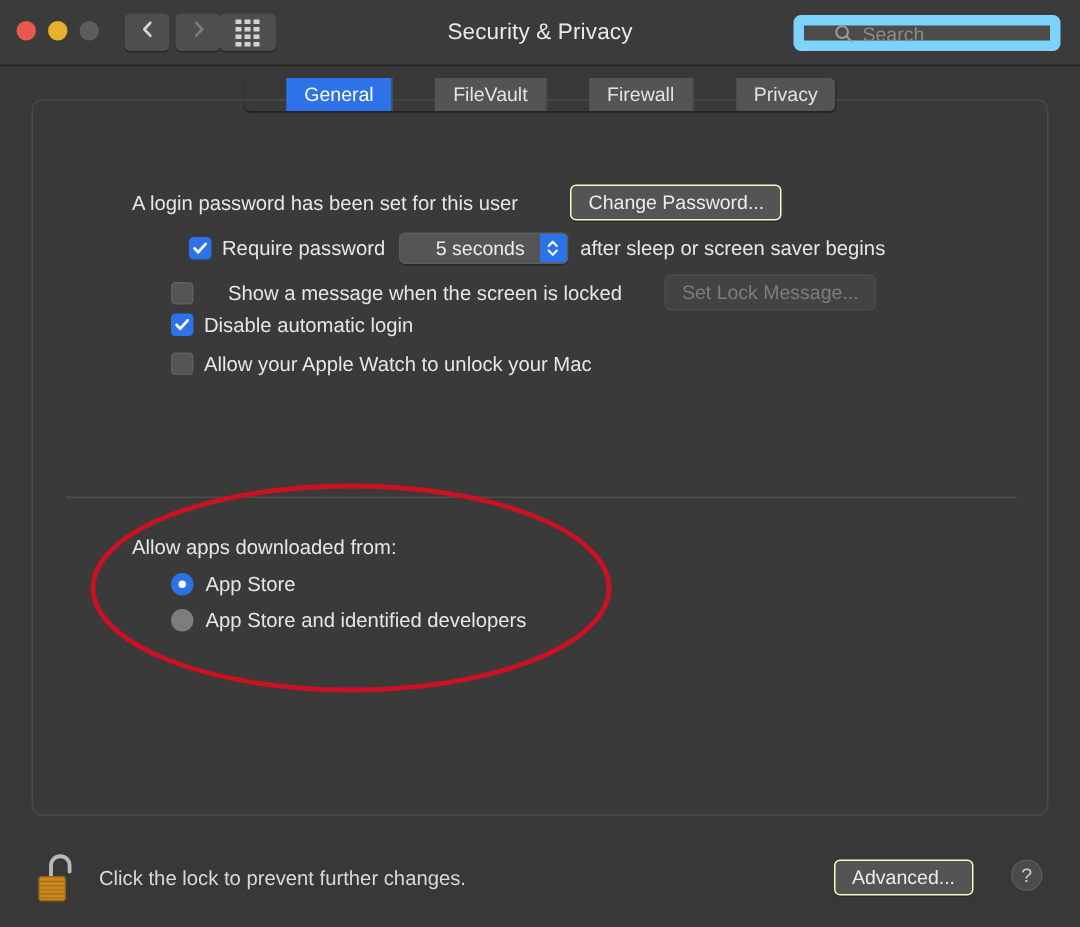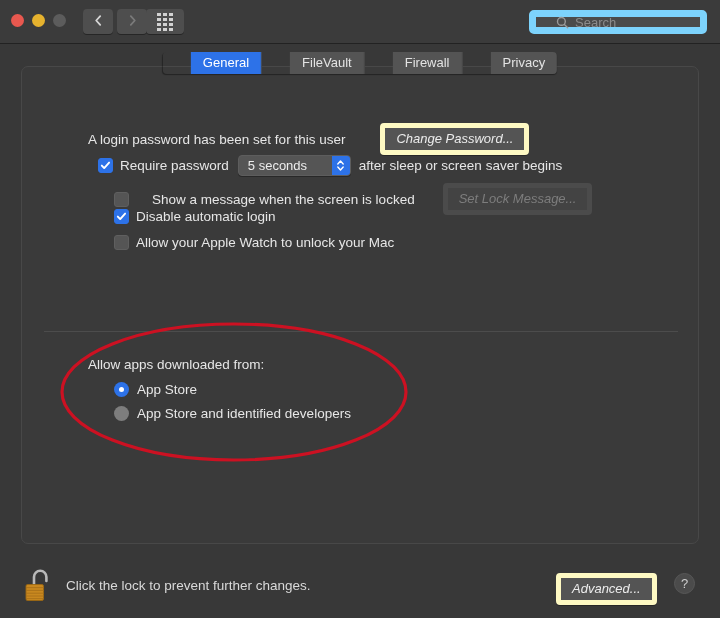--- a/index.html
+++ b/index.html
@@ -162,27 +162,26 @@
     display: flex;
     align-items: center;
     color: #e6e6e6;
     font-size: 13.5px;
     white-space: nowrap;
   }
 
   .btn {
     background: #545454;
     color: #ececec;
-    border: 5px solid #fef9c3;
+    border: 1px solid #fef9c3;
     border-radius: 4px;
     font-size: 13px;
     padding: 3px 11px 4px;
     box-shadow: 0 1px 0 rgba(0,0,0,.3);
     font-family: "Liberation Sans", sans-serif;
-    font-style: italic;
   }
   .btn.disabled {
     background: #434343;
     border-color: #4b4b4b;
     color: #7d7d7d;
     box-shadow: none;
   }
 
   
   .cb {
@@ -220,20 +219,21 @@
     border: 1px solid #5d5d5d;
     box-sizing: border-box;
     box-shadow: 0 1px 0 rgba(0,0,0,.3);
   }
   .popup .pval {
     padding: 0 10px 0 9px;
     line-height: 19px;
     font-size: 13px;
     color: #ececec;
     min-width: 74px;
+    text-align: right;
   }
   .popup .parrow {
     width: 18px;
     background: #2d72e8;
     display: flex;
     align-items: center;
     justify-content: center;
   }
   .popup .parrow svg { display:block; }
 
@@ -341,20 +341,21 @@
           <i></i>
           <i></i>
           <i></i>
           <i></i>
           <i></i>
           <i></i>
           <i></i>
       </span>
     </div>
 
+    <div class="win-title">Security &amp; Privacy</div>
 
     <div class="search">
       <span class="sicon">
         <svg width="13" height="13" viewBox="0 0 13 13">
           <circle cx="5.4" cy="5.4" r="3.9" fill="none" stroke="#9a9a9a" stroke-width="1.4"></circle>
           <path d="M8.4 8.4 L11.7 11.7" stroke="#9a9a9a" stroke-width="1.4" stroke-linecap="round"></path>
         </svg>
       </span>
       <span class="search-ph">Search</span>
     </div>
@@ -367,21 +368,21 @@
       <div class="tab">FileVault</div>
       <div class="tab">Firewall</div>
       <div class="tab">Privacy</div>
     </div>
 
     <div class="row" style="left:66px; top:56px;gap:20px;">
       <span>A login password has been set for this user</span>
       <button class="btn" style="margin-left:15px;">Change Password...</button>
     </div>
 
-    <div class="row" style="left:76px; top:88px;">
+    <div class="row" style="left:104px; top:88px;">
       <span class="cb on">
         <svg width="11" height="11" viewBox="0 0 11 11">
             <path d="M1.8 5.6 L4.2 8.1 L9.1 2.6" fill="none" stroke="#fff" stroke-width="1.9" stroke-linecap="round" stroke-linejoin="round"></path>
           </svg>
       </span>
       <span>Require password</span>
       <span class="popup" style="margin:0 8px 0 9px;">
         <span class="pval">5 seconds</span>
         <span class="parrow">
           <svg width="9" height="15" viewBox="0 0 9 15">

